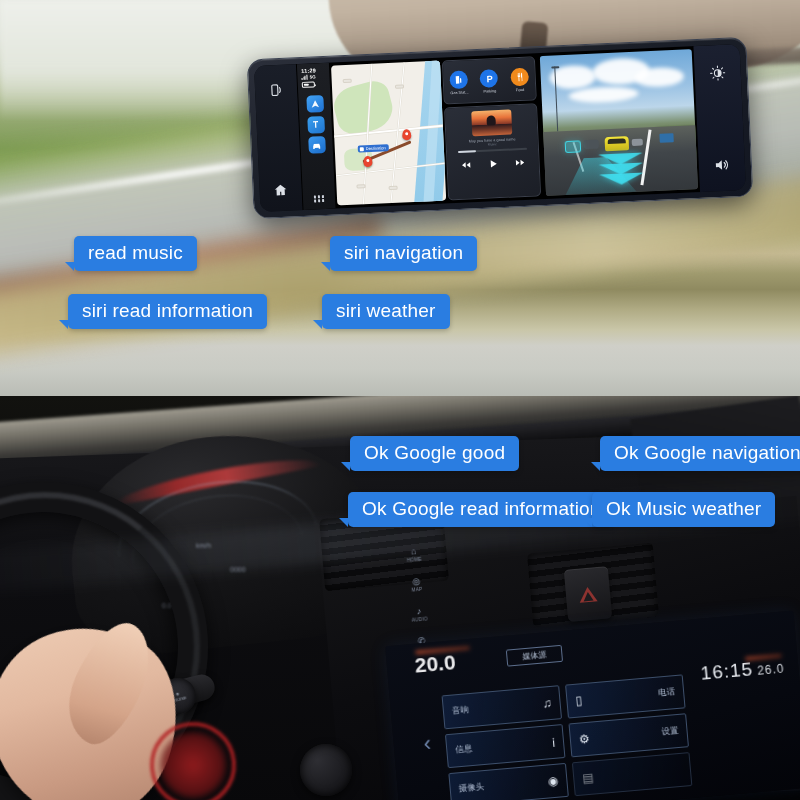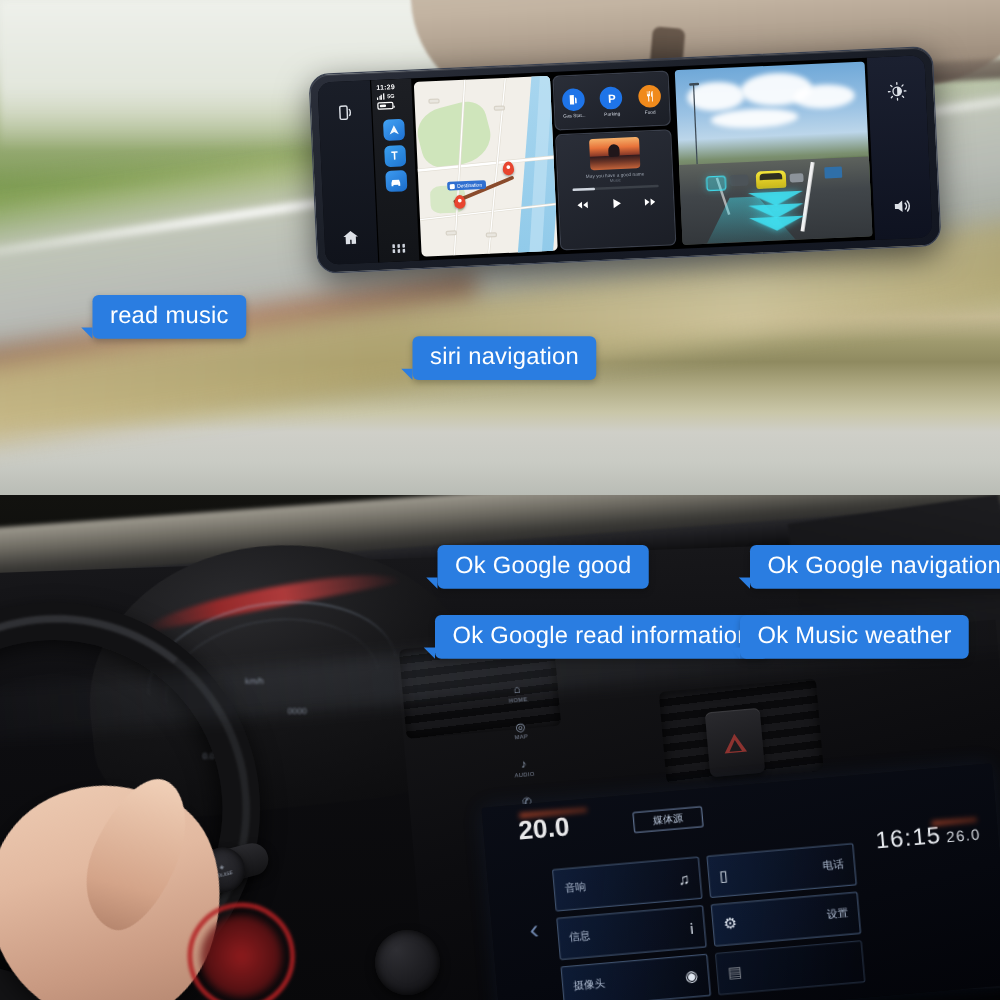--- a/index.html
+++ b/index.html
@@ -584,21 +584,23 @@
               <path d="M3 9v6h4l5 4V5L7 9z"></path>
               <path d="M15.5 8.5a5 5 0 0 1 0 7" fill="none" stroke="#eef2f8" stroke-width="1.8" stroke-linecap="round"></path>
               <path d="M18 6a9 9 0 0 1 0 12" fill="none" stroke="#eef2f8" stroke-width="1.8" stroke-linecap="round"></path>
             </svg>
           </span>
         </div>
       </div>
     </div>
 
     <div class="bubble tail-l" style="left:74px; top:236px;">read      music</div>
-    <div class="bubble tail-l" style="left:330px; top:236px;margin-top:33px;">siri      navigation</div>
+    <div class="bubble tail-l" style="left:330px; top:236px;">siri      navigation</div>
+    <div class="bubble tail-l" style="left:68px; top:294px;">siri  read information</div>
+    <div class="bubble tail-l" style="left:322px; top:294px;">siri   weather</div>
   </div>
 
   <div class="lower-scene">
     <div class="dash-top"></div>
     <div class="dash-lip"></div>
     <div class="dash-body"></div>
     <div class="door-panel"></div>
 
     <div class="cluster-hood"></div>
     <div class="cluster-red"></div>

